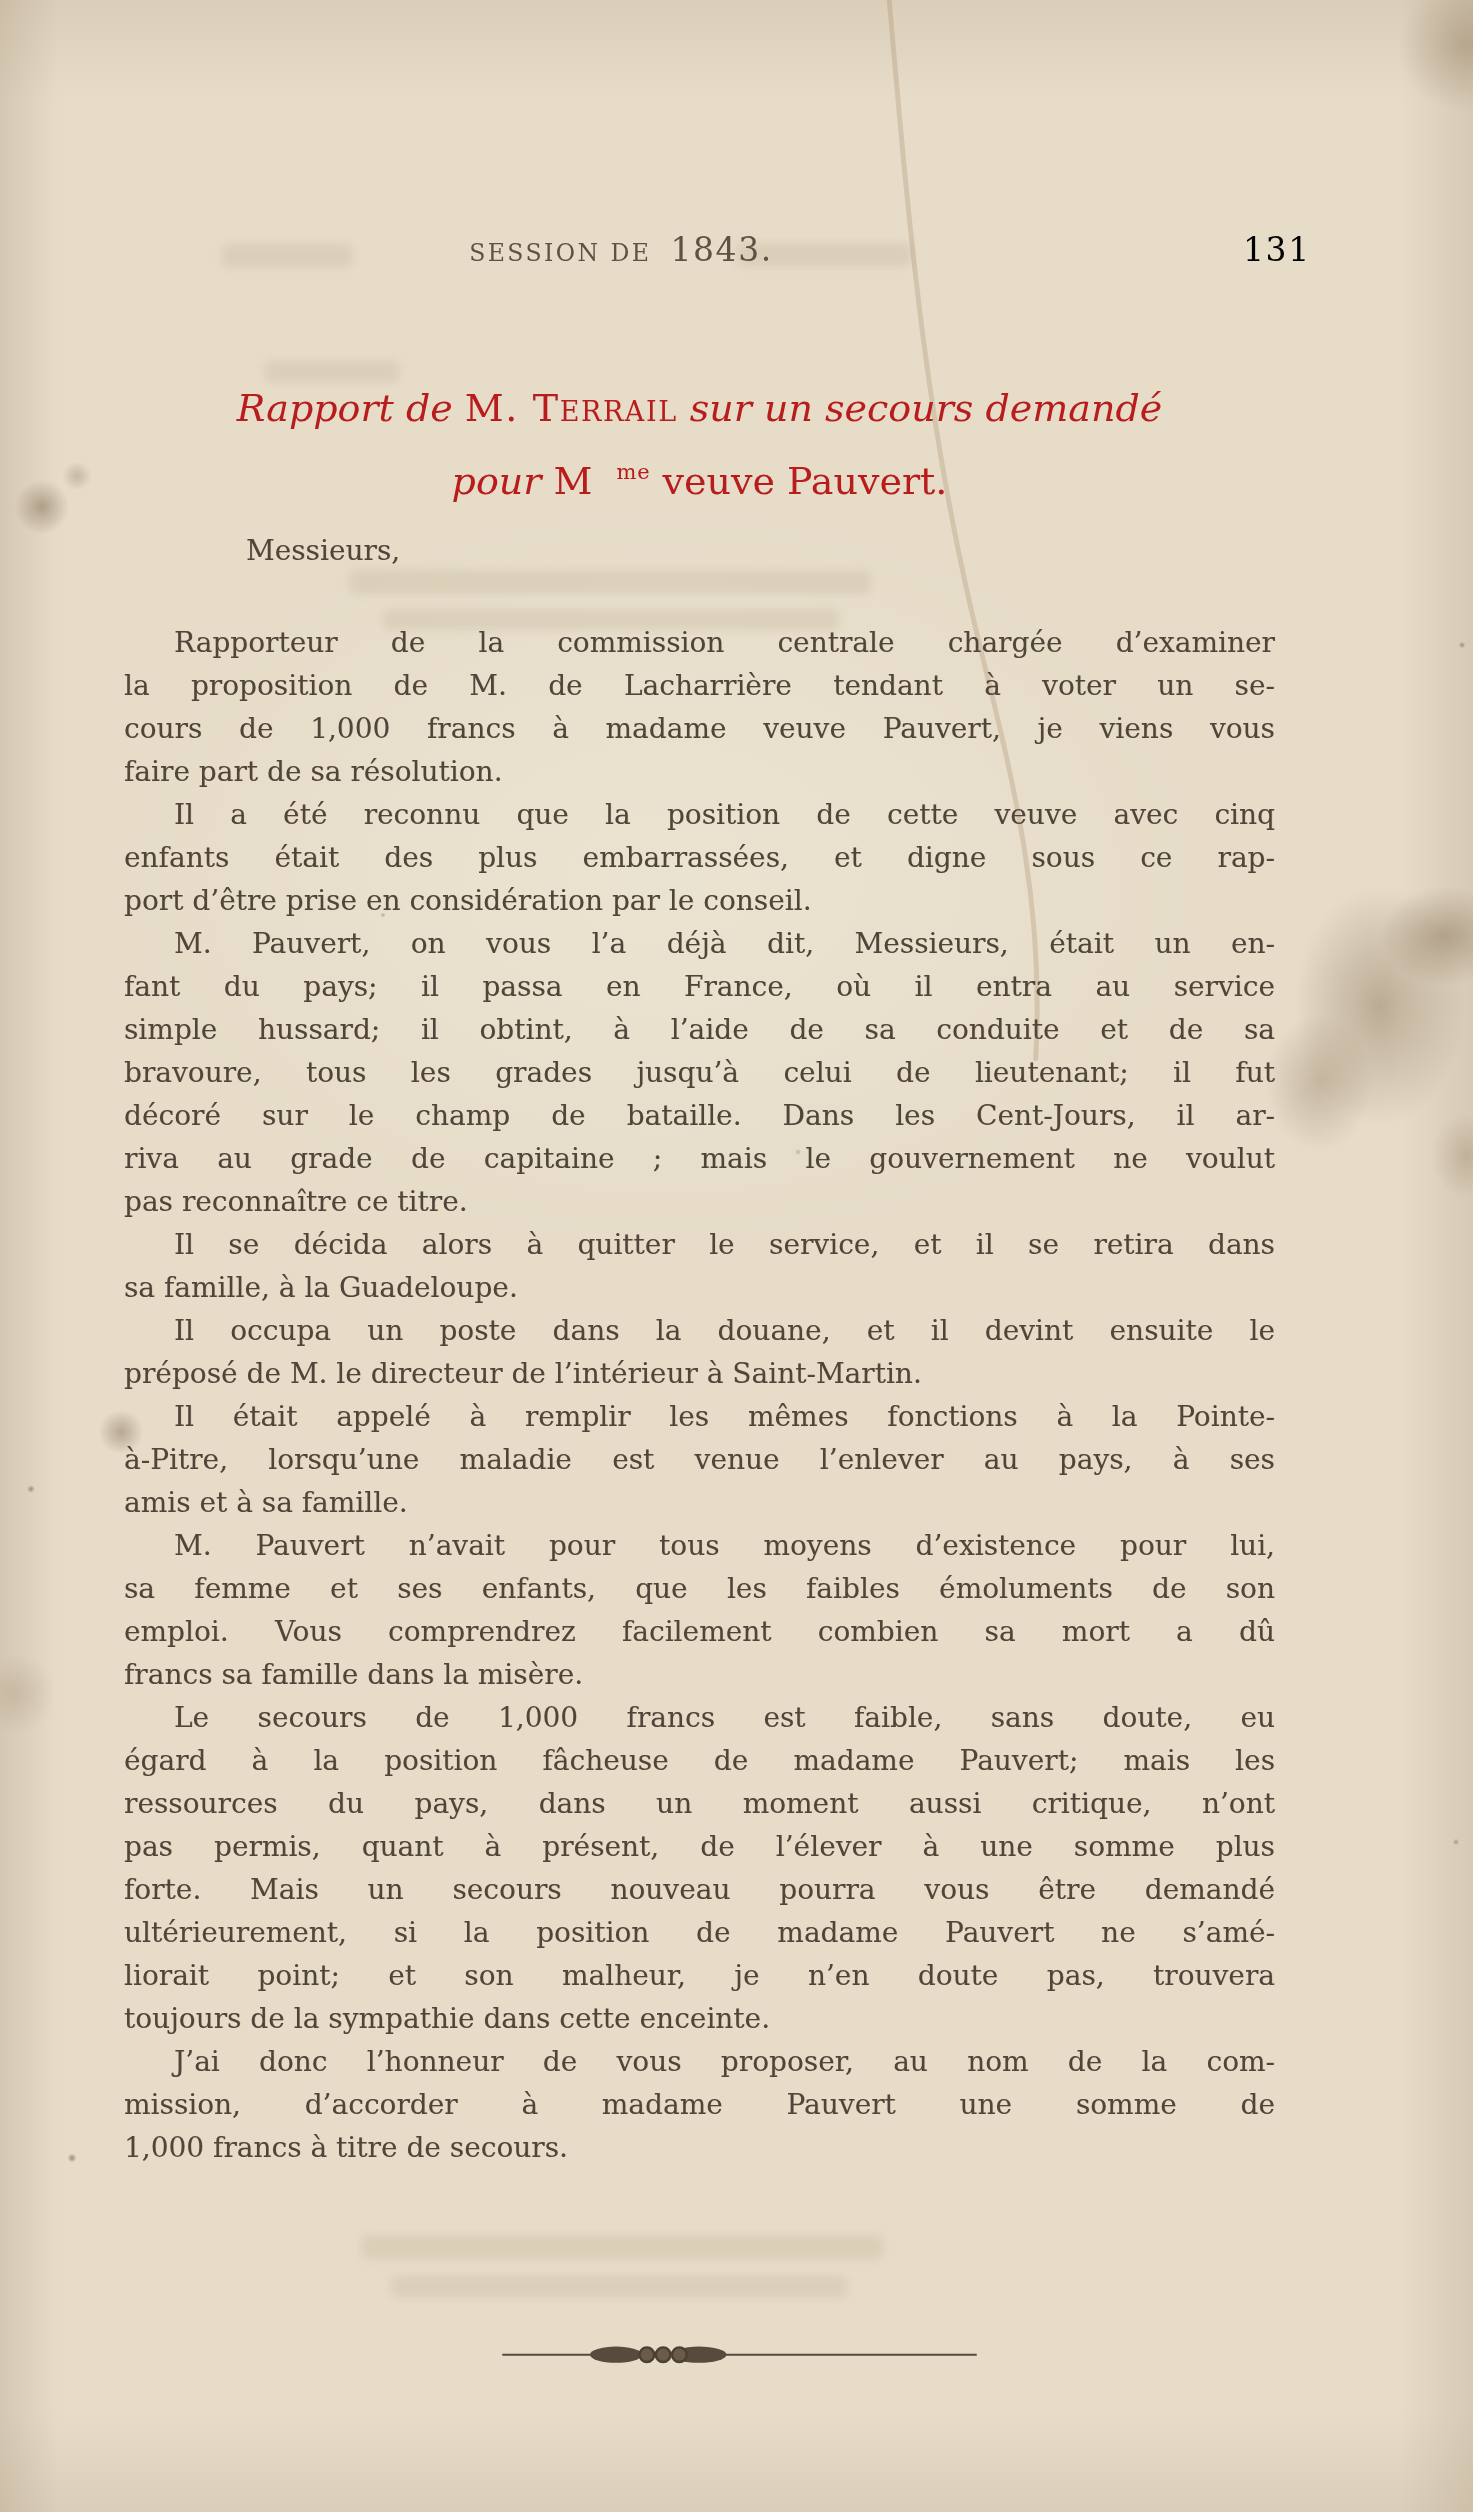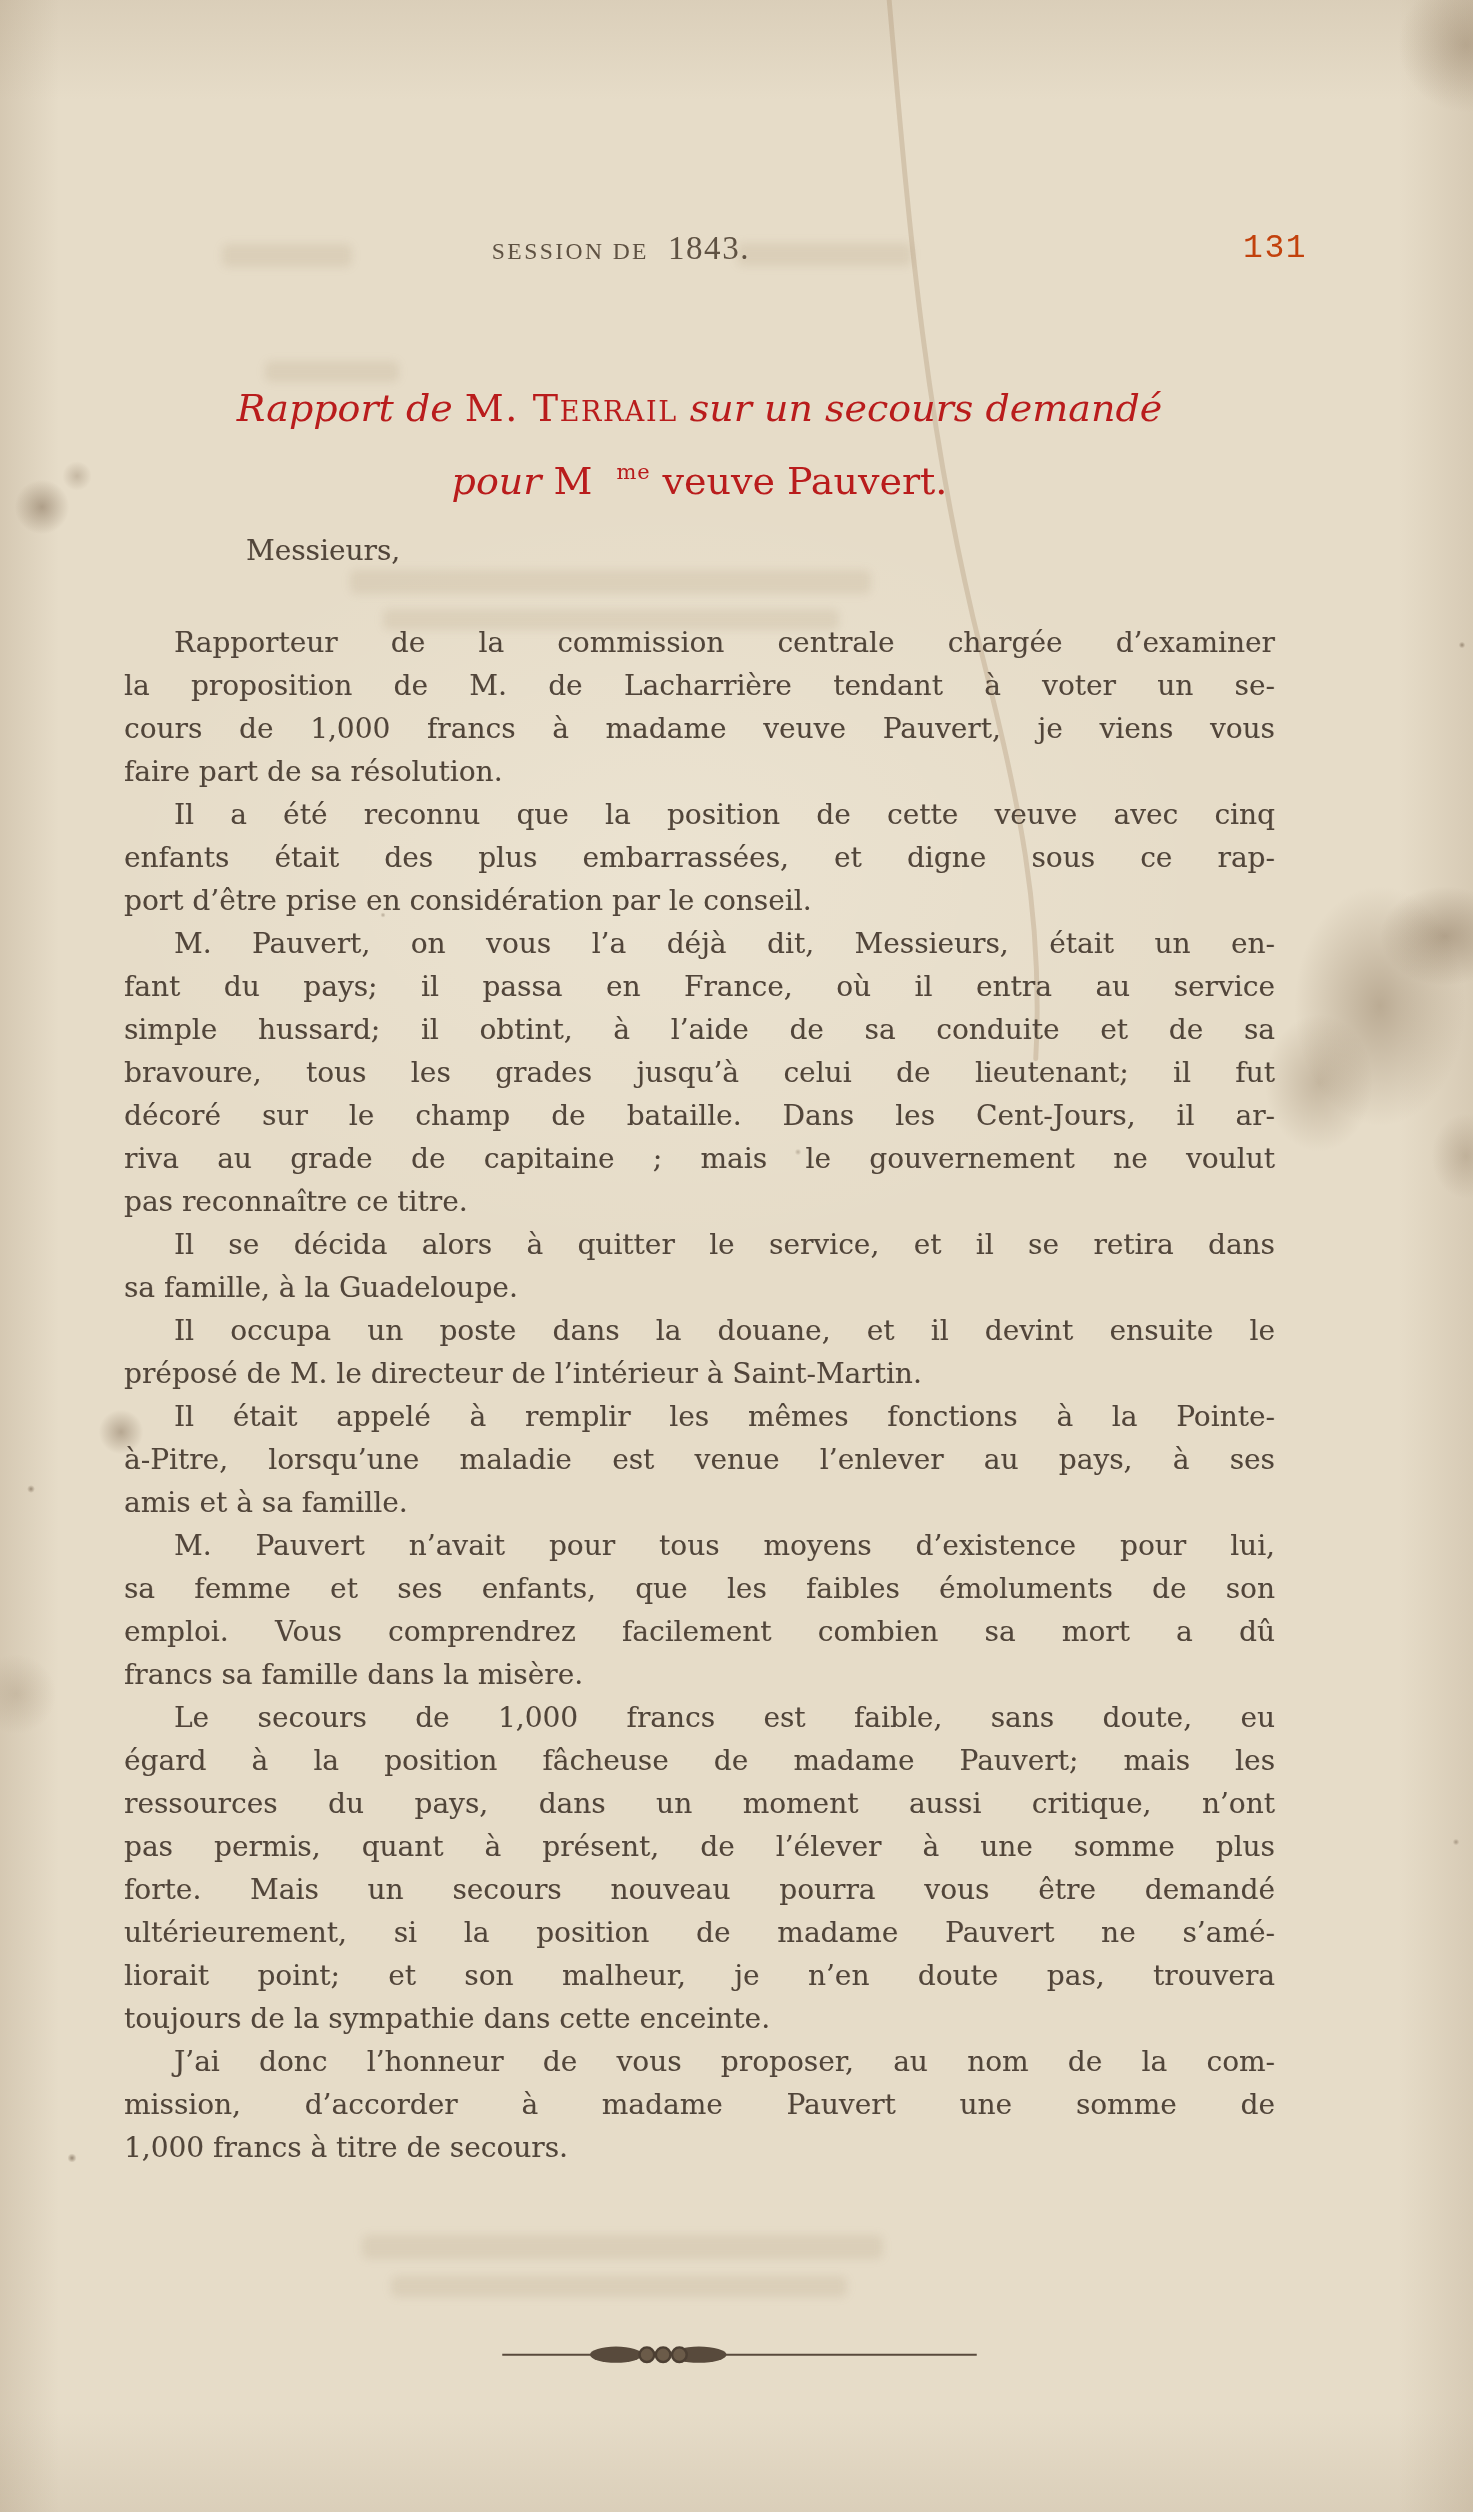--- a/index.html
+++ b/index.html
@@ -39,25 +39,25 @@
     position:absolute;background:rgba(150,122,88,.13);
     filter:blur(4.1px);border-radius:6.5px;pointer-events:none;
   }
   .crease{position:absolute;left:0;top:0;pointer-events:none;}
 
   
   .header{position:absolute;top:230px;left:0;width:100%;height:44px;}
   .session{
     position:absolute;left:621px;transform:translateX(-50%);
     display:inline-flex;align-items:baseline;gap:19px;
-    color:#5f5243;white-space:nowrap;font-family:Liberation Serif, serif;
+    color:#5f5243;white-space:nowrap;
   }
   .session-word{font-size:23.6px;letter-spacing:2.4px;}
   .session-year{font-size:33px;letter-spacing:1.6px;}
-  .pageno{position:absolute;left:1243px;top:0;font-size:33px;color:#c2410c;letter-spacing:1.6px;font-family:Liberation Mono, monospace;}
+  .pageno{position:absolute;left:1243px;top:0;font-size:33px;color:#000000;letter-spacing:1.6px;}
 
   
   .title{
     position:absolute;left:124px;top:376px;width:1151px;
     text-align:center;font-size:38px;line-height:64px;color:#b91c1c;
   }
   .title .it{font-style:italic;}
   .title .sc{font-variant:small-caps;letter-spacing:1.6px;}
   .mme-sup{font-size:21px;vertical-align:14.7px;letter-spacing:0.8px;margin-left:24px;}
 

